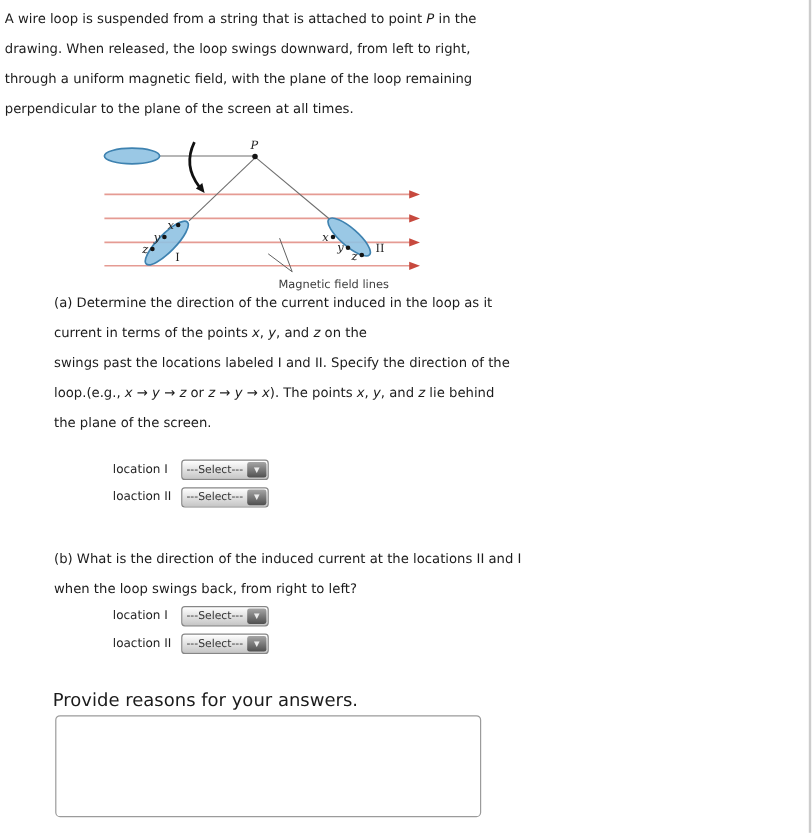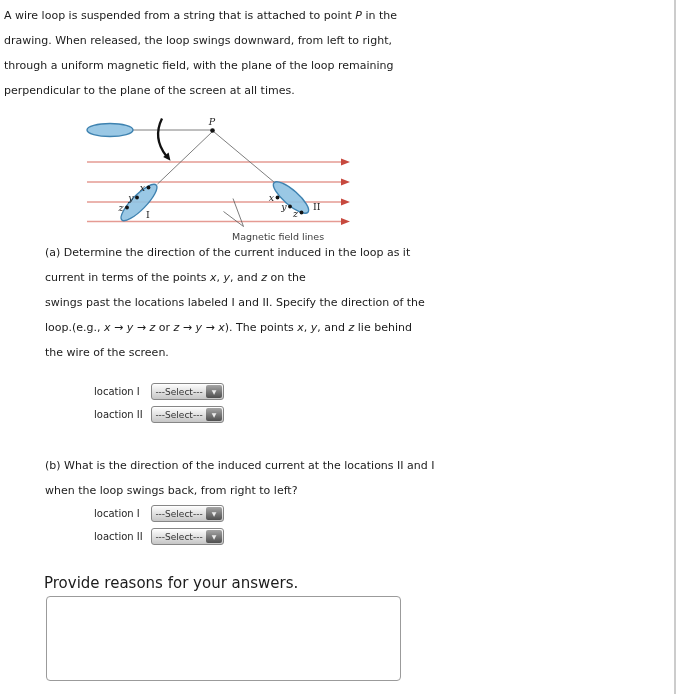--- a/index.html
+++ b/index.html
@@ -130,21 +130,21 @@
     <line class="leader" x1="243.5" y1="226.5" x2="223.5" y2="211.5"></line>
     <text class="cap" x="232" y="240">Magnetic field lines</text>
   </g>
 </svg>
 
 <div class="part-a tblock">
   <div class="tline"><span>(a) Determine the direction of the current induced in the loop as it</span></div>
   <div class="tline"><span>current in terms of the points </span><span class="it">x</span><span>, </span><span class="it">y</span><span>, and </span><span class="it">z</span><span> on the</span></div>
   <div class="tline"><span>swings past the locations labeled I and II. Specify the direction of the</span></div>
   <div class="tline"><span>loop.(e.g., </span><span class="it">x</span><span> → </span><span class="it">y</span><span> → </span><span class="it">z</span><span> or </span><span class="it">z</span><span> → </span><span class="it">y</span><span> → </span><span class="it">x</span><span>). The points </span><span class="it">x</span><span>, </span><span class="it">y</span><span>, and </span><span class="it">z</span><span> lie behind</span></div>
-  <div class="tline"><span>the wire of the screen.</span></div>
+  <div class="tline"><span>the plane of the screen.</span></div>
 </div>
 
 <div class="rows rows-a">
   <div class="answer-row">
     <span class="row-label">location I</span>
     <div class="select-box">
       <span class="select-value">---Select---</span>
       <span class="select-button">
         <span class="caret">▼</span>
       </span>

